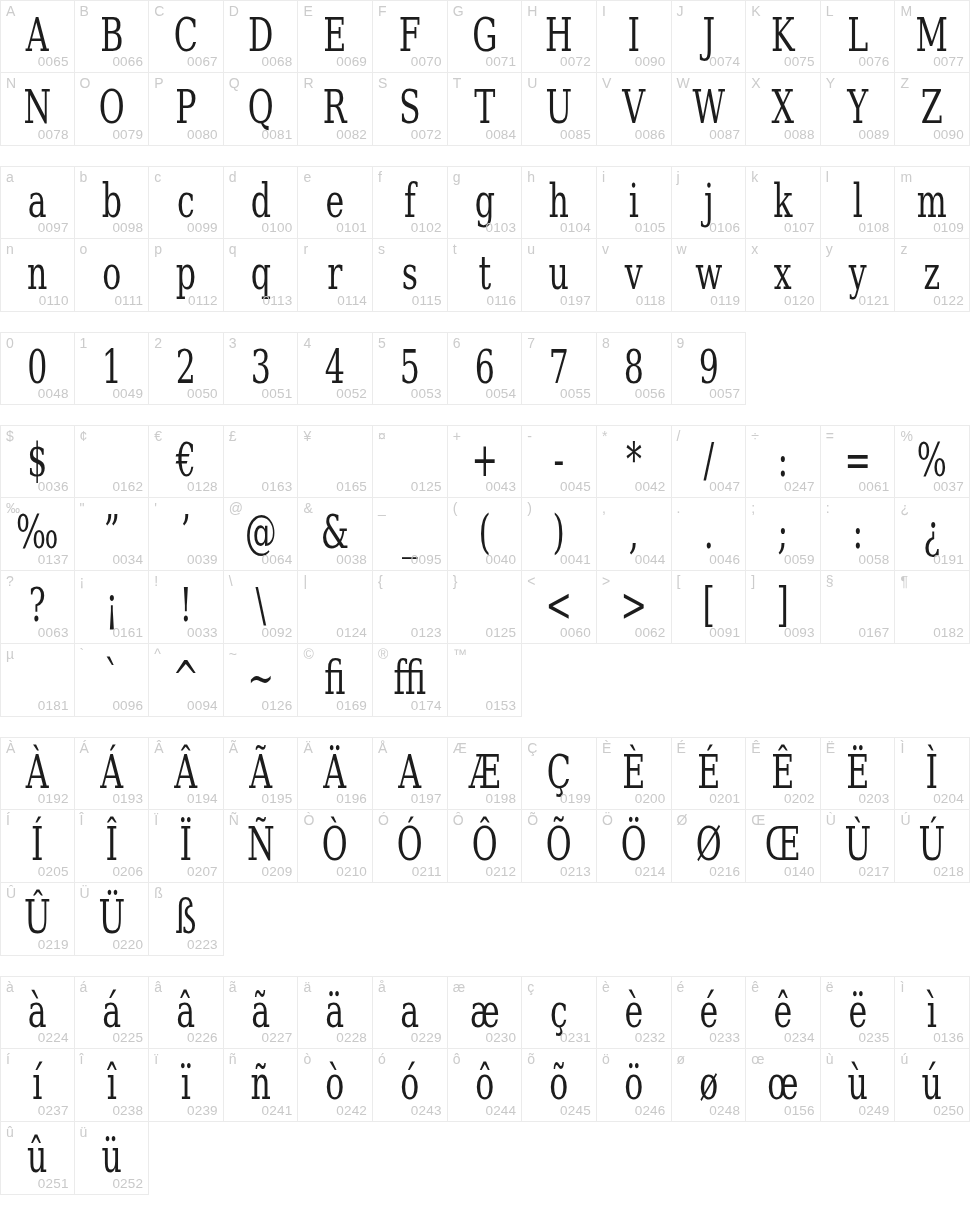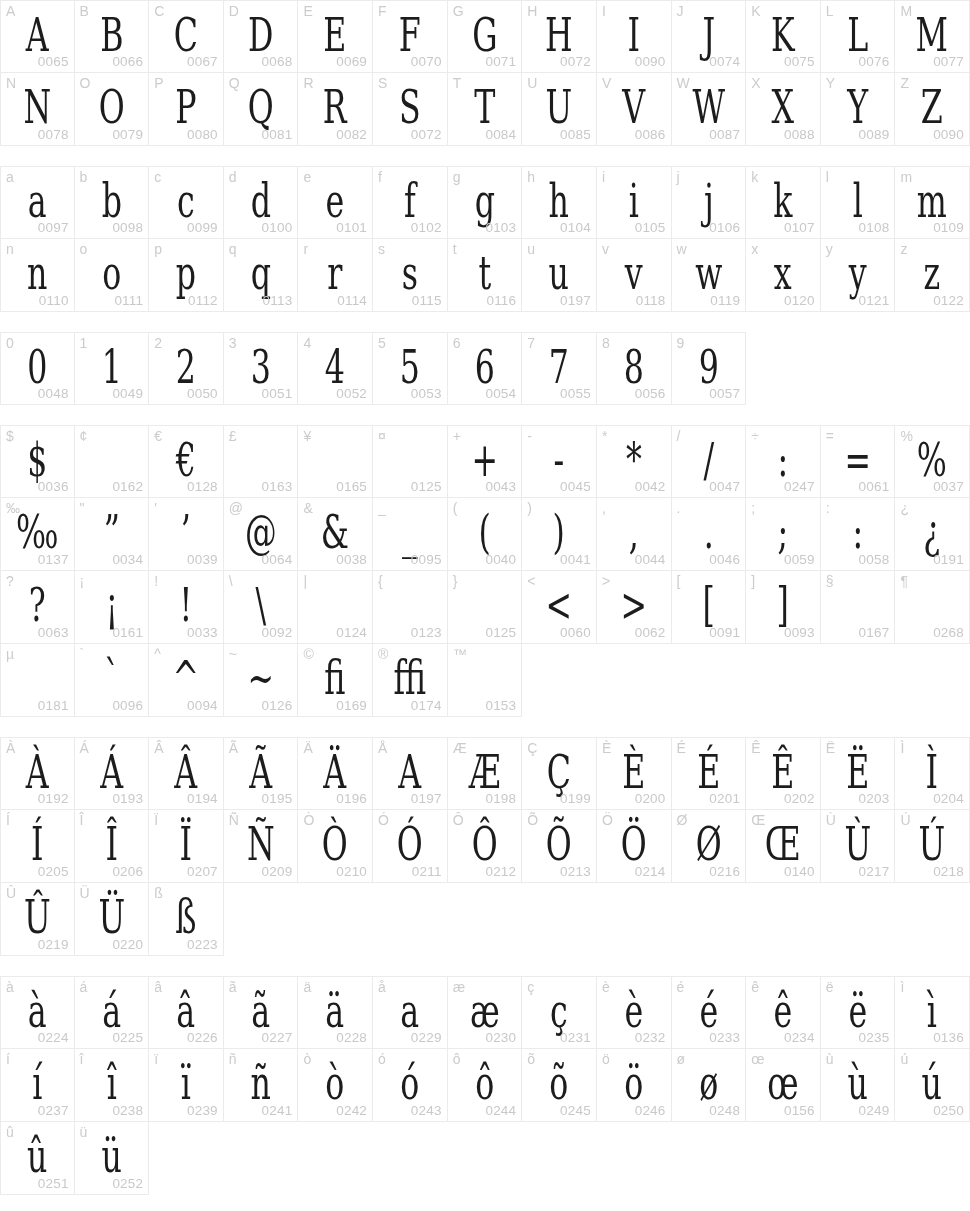--- a/index.html
+++ b/index.html
@@ -541,21 +541,21 @@
         <span class="code">0093</span>
       </div>
       <div class="cell">
         <span class="lbl">§</span>
         <span class="glyph"></span>
         <span class="code">0167</span>
       </div>
       <div class="cell">
         <span class="lbl">¶</span>
         <span class="glyph"></span>
-        <span class="code">0268</span>
+        <span class="code">0182</span>
       </div>
       <div class="cell left">
         <span class="lbl">µ</span>
         <span class="glyph"></span>
         <span class="code">0181</span>
       </div>
       <div class="cell">
         <span class="lbl">`</span>
         <span class="glyph">`</span>
         <span class="code">0096</span>

